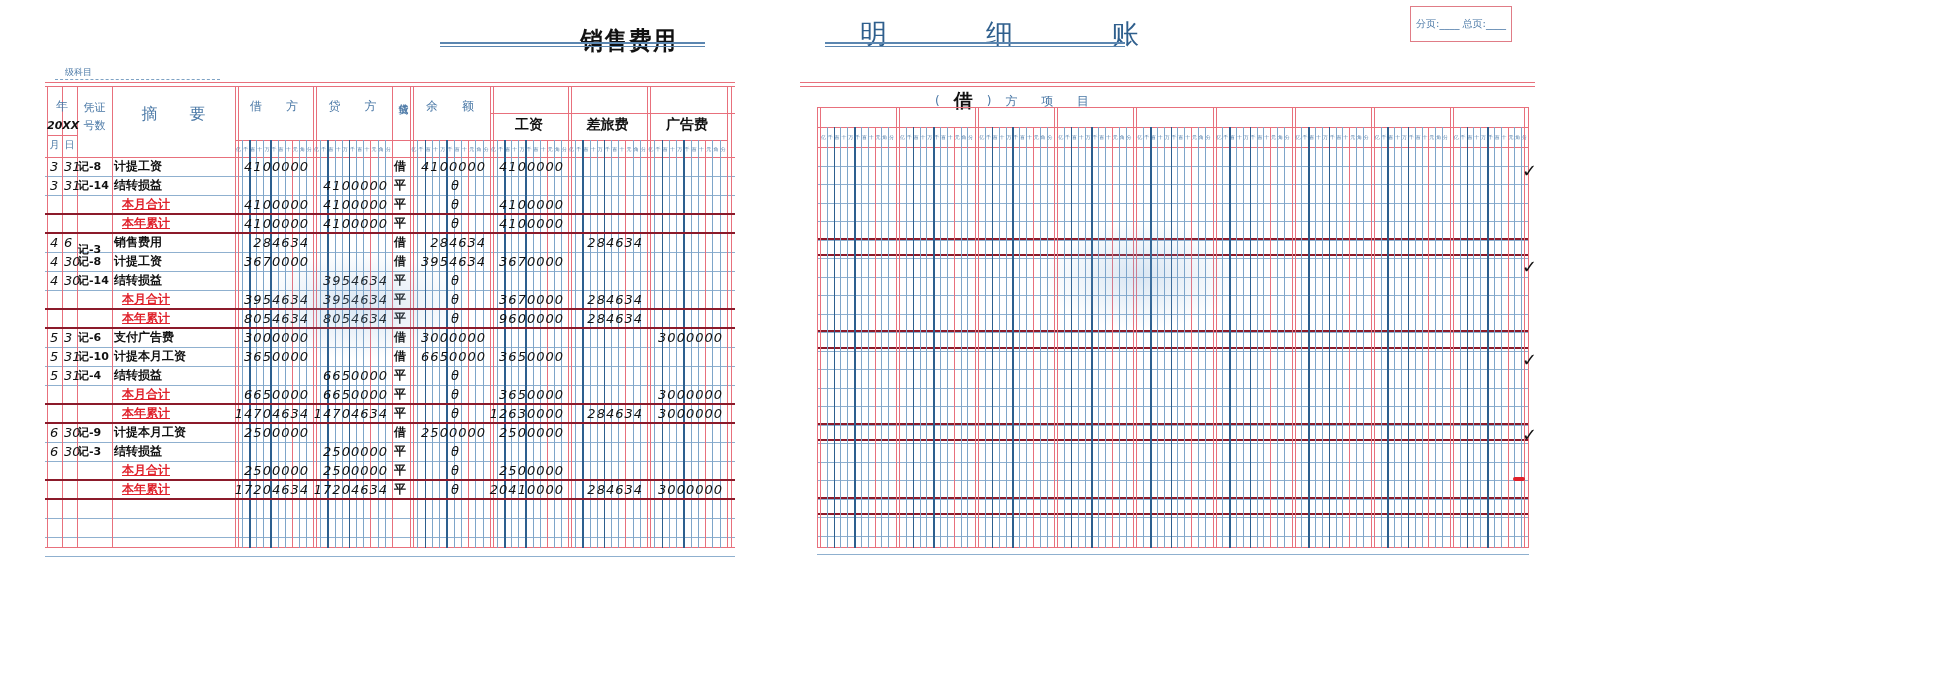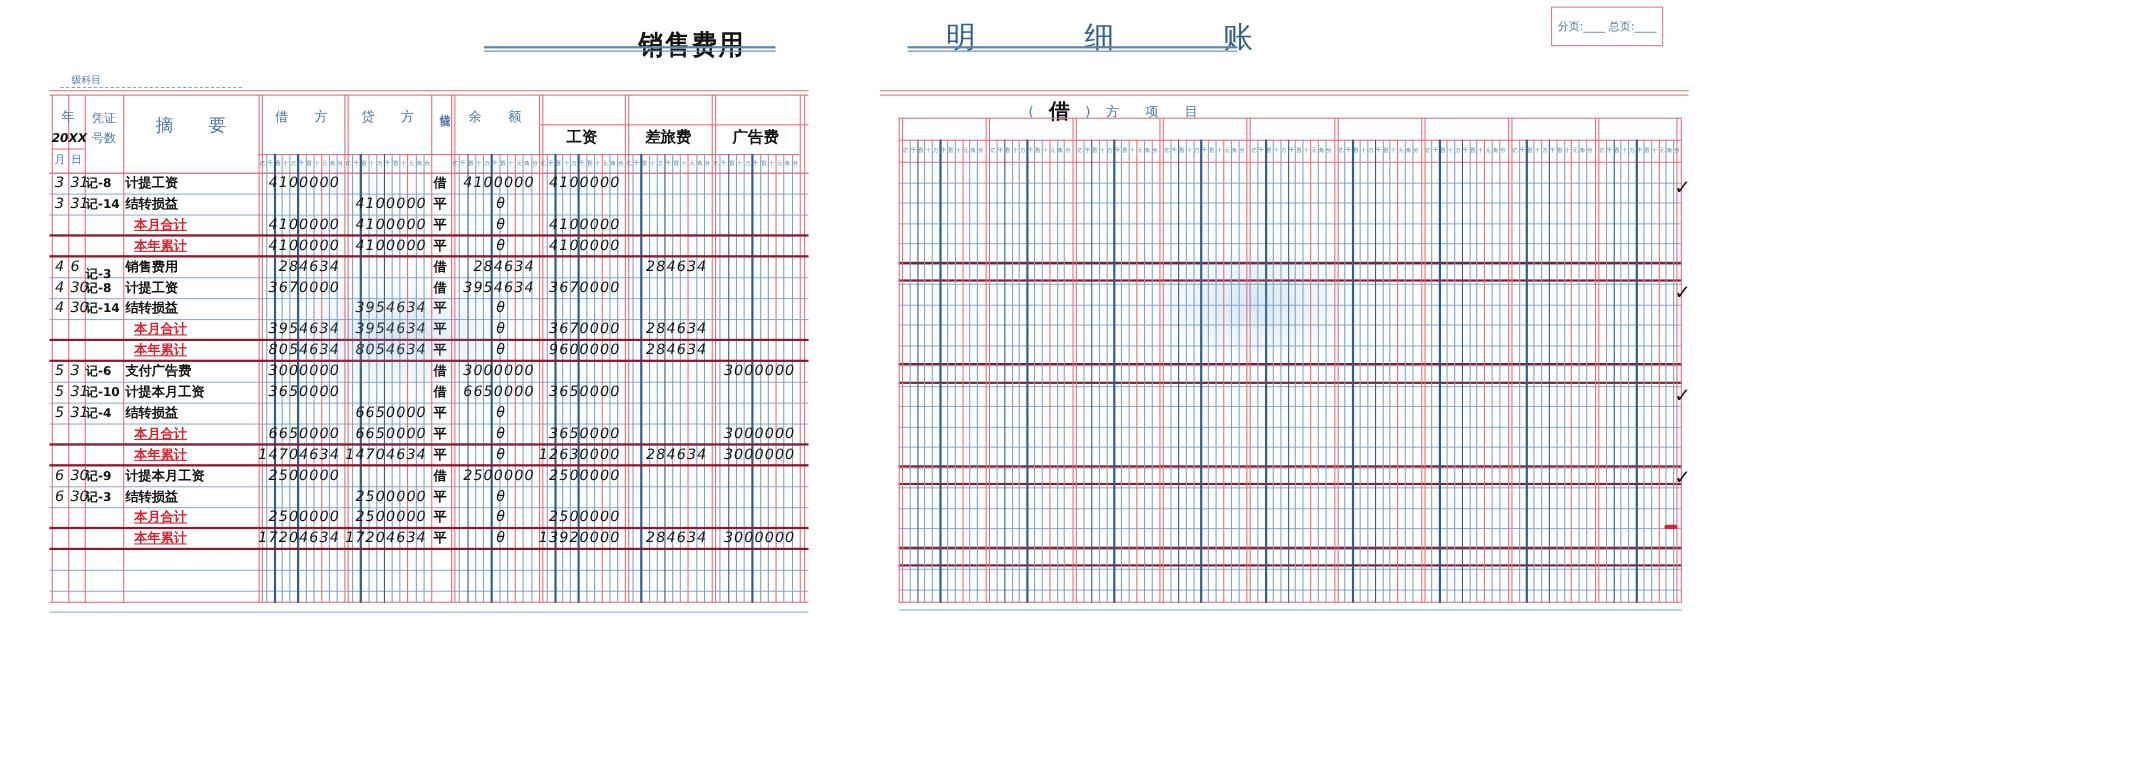--- a/index.html
+++ b/index.html
@@ -448,21 +448,21 @@
       <div class="cell ink num" style="right:12px; top:375px;"></div>
       <div class="hline h-darkred" style="top:393px;"></div>
       <div class="cell ink" style="left:5px; top:394px;"></div>
       <div class="cell ink" style="left:19px; top:394px;"></div>
       <div class="cell ink cjk" style="left:33px; top:394px; font-size:11px;"></div>
       <div class="cell red-ink" style="left:77px; top:394px; text-decoration:underline;">本年累计</div>
       <div class="cell ink cjk" style="left:349px; top:394px;">平</div>
       <div class="cell ink num" style="right:426px; top:394px;">17204634</div>
       <div class="cell ink num" style="right:347px; top:394px;">17204634</div>
       <div class="cell ink num" style="right:275px; top:394px;">θ</div>
-      <div class="cell ink num" style="right:171px; top:394px;">13920000</div>
+      <div class="cell ink num" style="right:171px; top:394px;">20410000</div>
       <div class="cell ink num" style="right:92px; top:394px;">284634</div>
       <div class="cell ink num" style="right:12px; top:394px;">3000000</div>
       <div class="hline h-darkred" style="top:412px;"></div>
     </div>
 </div>
 
 <div>
   <div class="abs title-right">明　细　账</div>
   <div class="abs title-underline" style="left:825px; top:42px; width:300px;"></div>
   <div class="abs title-underline" style="left:825px; top:46px; width:300px; height:1px;"></div>

